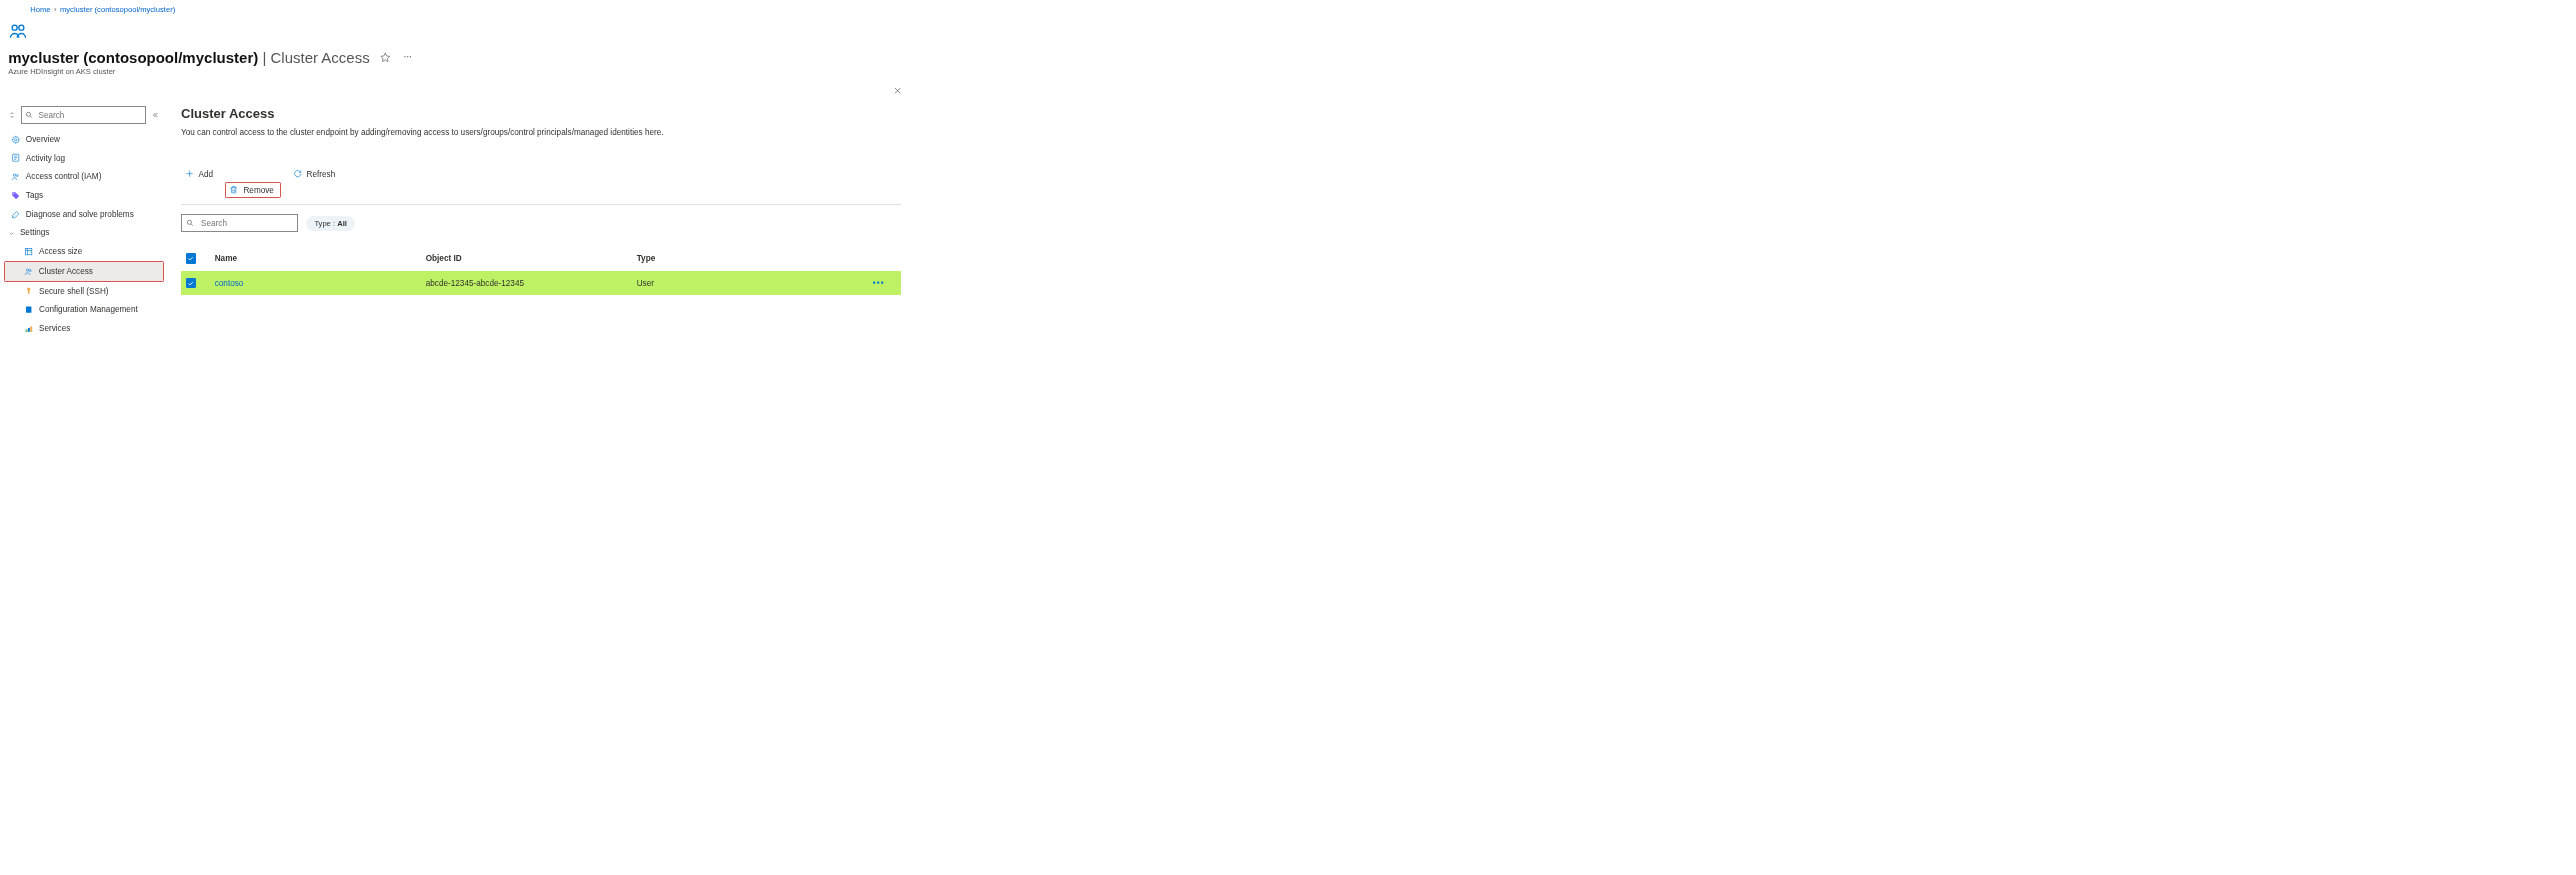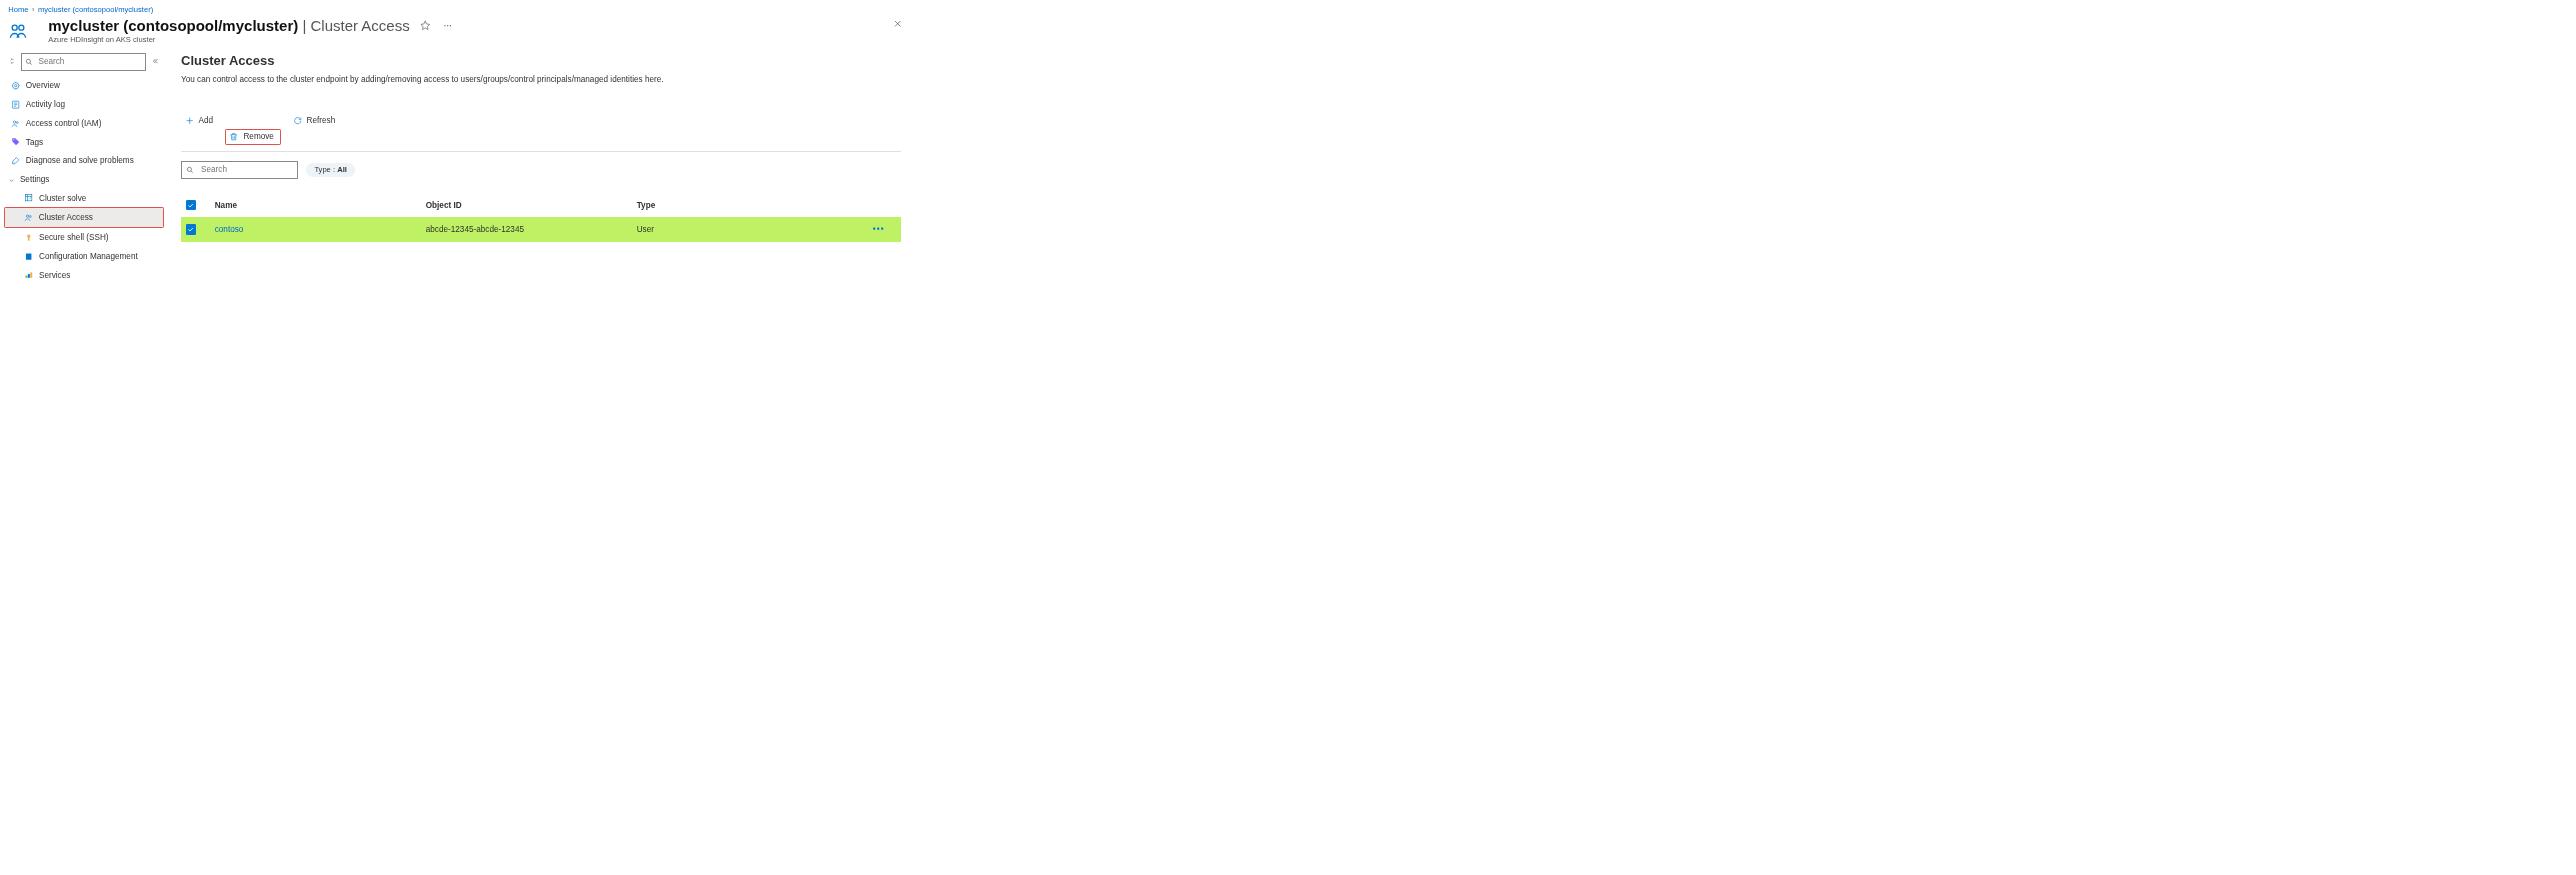--- a/index.html
+++ b/index.html
@@ -4,25 +4,25 @@
   <style>
     * { box-sizing: border-box; margin: 0; padding: 0; }
     body {
       font-family: "Segoe UI", -apple-system, BlinkMacSystemFont, sans-serif;
       font-size: 8.2px;
       color: #323130;
       background: #fff;
       width: 913px;
     }
     
-    .breadcrumb { padding: 4.7px 8.2px 3.5px; font-size: 7.6px; display: flex; align-items: center; gap: 3.5px; }
+    .breadcrumb { padding: 4.7px 8.2px 3.5px; font-size: 7.6px; display: flex; align-items: center; gap: 3.5px; margin-left: 22px; }
     .breadcrumb a { color: #0066cc; text-decoration: none; cursor: pointer; }
     .breadcrumb .sep { color: #666; }
     
-    .header { display: flex; align-items: flex-start; padding: 0 8.2px 8.2px; gap: 20px; }
+    .header { display: flex; align-items: flex-start; padding: 0 8.2px 8.2px; gap: 8px; flex-direction: column; }
     .header-icon { width: 20px; height: 20px; margin-top: 3.5px; color: #0078d4; flex-shrink: 0; }
     .header-text { flex: 1; }
     .header-title-row { display: flex; align-items: center; gap: 8.2px; }
     .header-title { font-size: 15px; font-weight: 600; color: #111; }
     .header-title .suffix { font-weight: 400; color: #555; }
     .header-sub { font-size: 7.6px; color: #555; margin-top: 1.2px; }
     .icon-btn { background: none; border: none; cursor: pointer; padding: 2.3px; color: #555; display: flex; align-items: center; justify-content: center; }
     .close-btn { margin-left: auto; font-size: 10.5px; }
     
     .body-row { display: flex; }
@@ -187,21 +187,21 @@
     </div>
 
     <div class="nav-item indent">
       <span class="nav-icon">
           <svg viewBox="0 0 24 24" fill="none" stroke="#0078d4" stroke-width="1.6">
             <rect x="4" y="4" width="16" height="16"></rect>
             <path d="M9 4v16M4 9h16"></path>
             <path d="M14 8l4 4-4 4" stroke="#5cb85c"></path>
           </svg>
         </span>
-      <span class="nav-label">Cluster solve</span>
+      <span class="nav-label">Access size</span>
     </div>
     <div class="highlight-box">
       <div class="nav-item indent selected">
         <span class="nav-icon">
             <svg viewBox="0 0 24 24" fill="none" stroke="#0078d4" stroke-width="1.6">
               <circle cx="9" cy="8" r="3"></circle>
               <circle cx="16" cy="9" r="2.5"></circle>
               <path d="M3 20c0-3 3-5 6-5s6 2 6 5"></path>
             </svg>
           </span>

